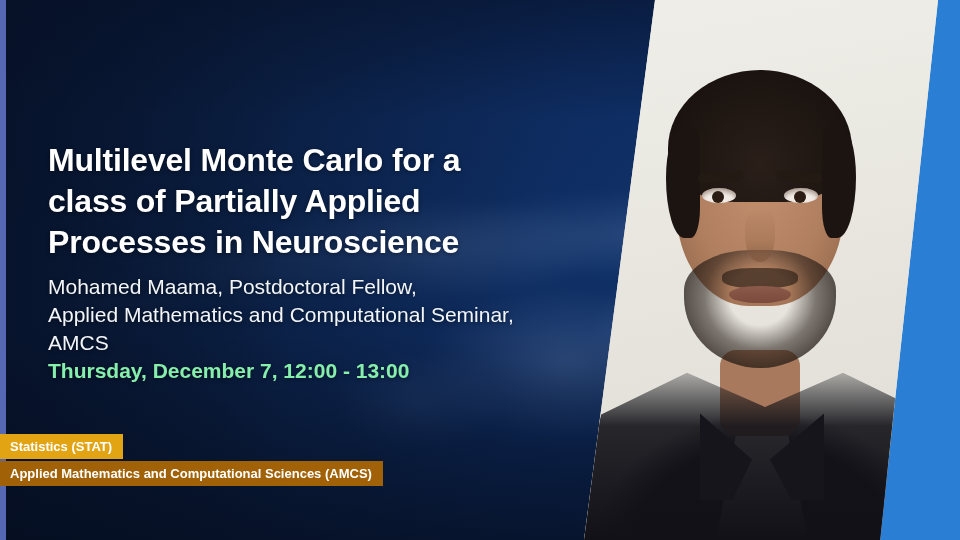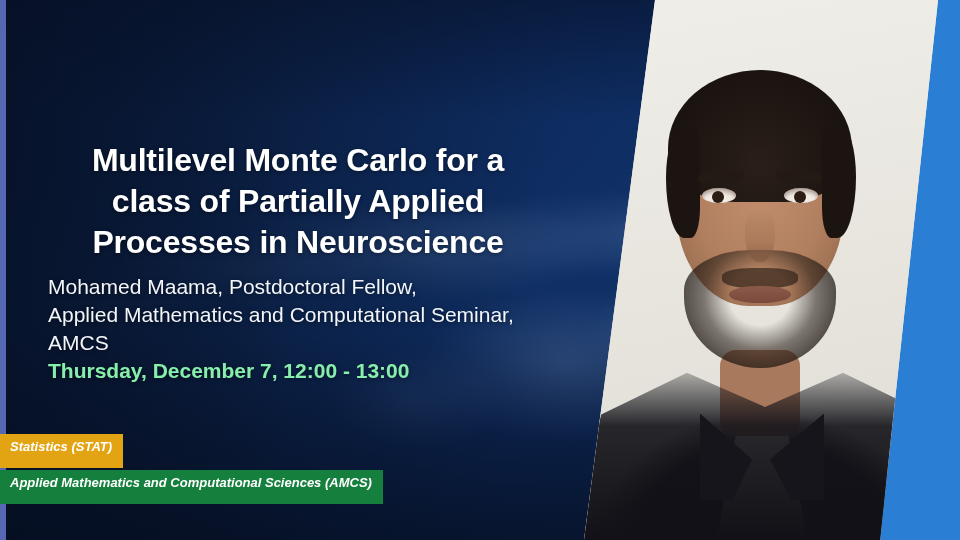--- a/index.html
+++ b/index.html
@@ -175,43 +175,41 @@
 
   
   .content{
     position:absolute; left:48px; top:0; width:520px; height:540px;
   }
   .title{
     position:absolute; top:140px; left:0; width:500px;
     font-size:32px; font-weight:700; line-height:41px;
     color:#ffffff; letter-spacing:-.2px;
     text-shadow:0 1px 4px rgba(0,0,0,.45);
-    text-align:center;
   }
   .meta{
     position:absolute; top:273px; left:0; width:510px;
     font-size:21px; line-height:28px; color:#f2f5f9; font-weight:400;
     text-shadow:0 1px 4px rgba(0,0,0,.45);
   }
   .meta .when{ font-weight:700; color:#86efac; }
 
   
   .badges{ position:absolute; left:0; top:434px; }
   .badge{
     display:inline-block;
-    height:34px; line-height:25px;
+    height:25px; line-height:25px;
     padding:0 11px 0 10px;
     font-size:13px; font-weight:700; color:#ffffff;
     white-space:nowrap;
     margin-bottom:2px;
-    font-style:italic;
   }
   .badge.row{ display:block; width:max-content; }
   .badge-gold{ background:#e2a412; }
-  .badge-indigo{ background:#15803d; }
+  .badge-indigo{ background:#a16207; }
 </style>
 </head>
 <body>
 
 <div id="slide">
 
   <div class="bg-photo"></div>
   <div class="bg-tint"></div>
   <div class="bg-vignette"></div>
 

